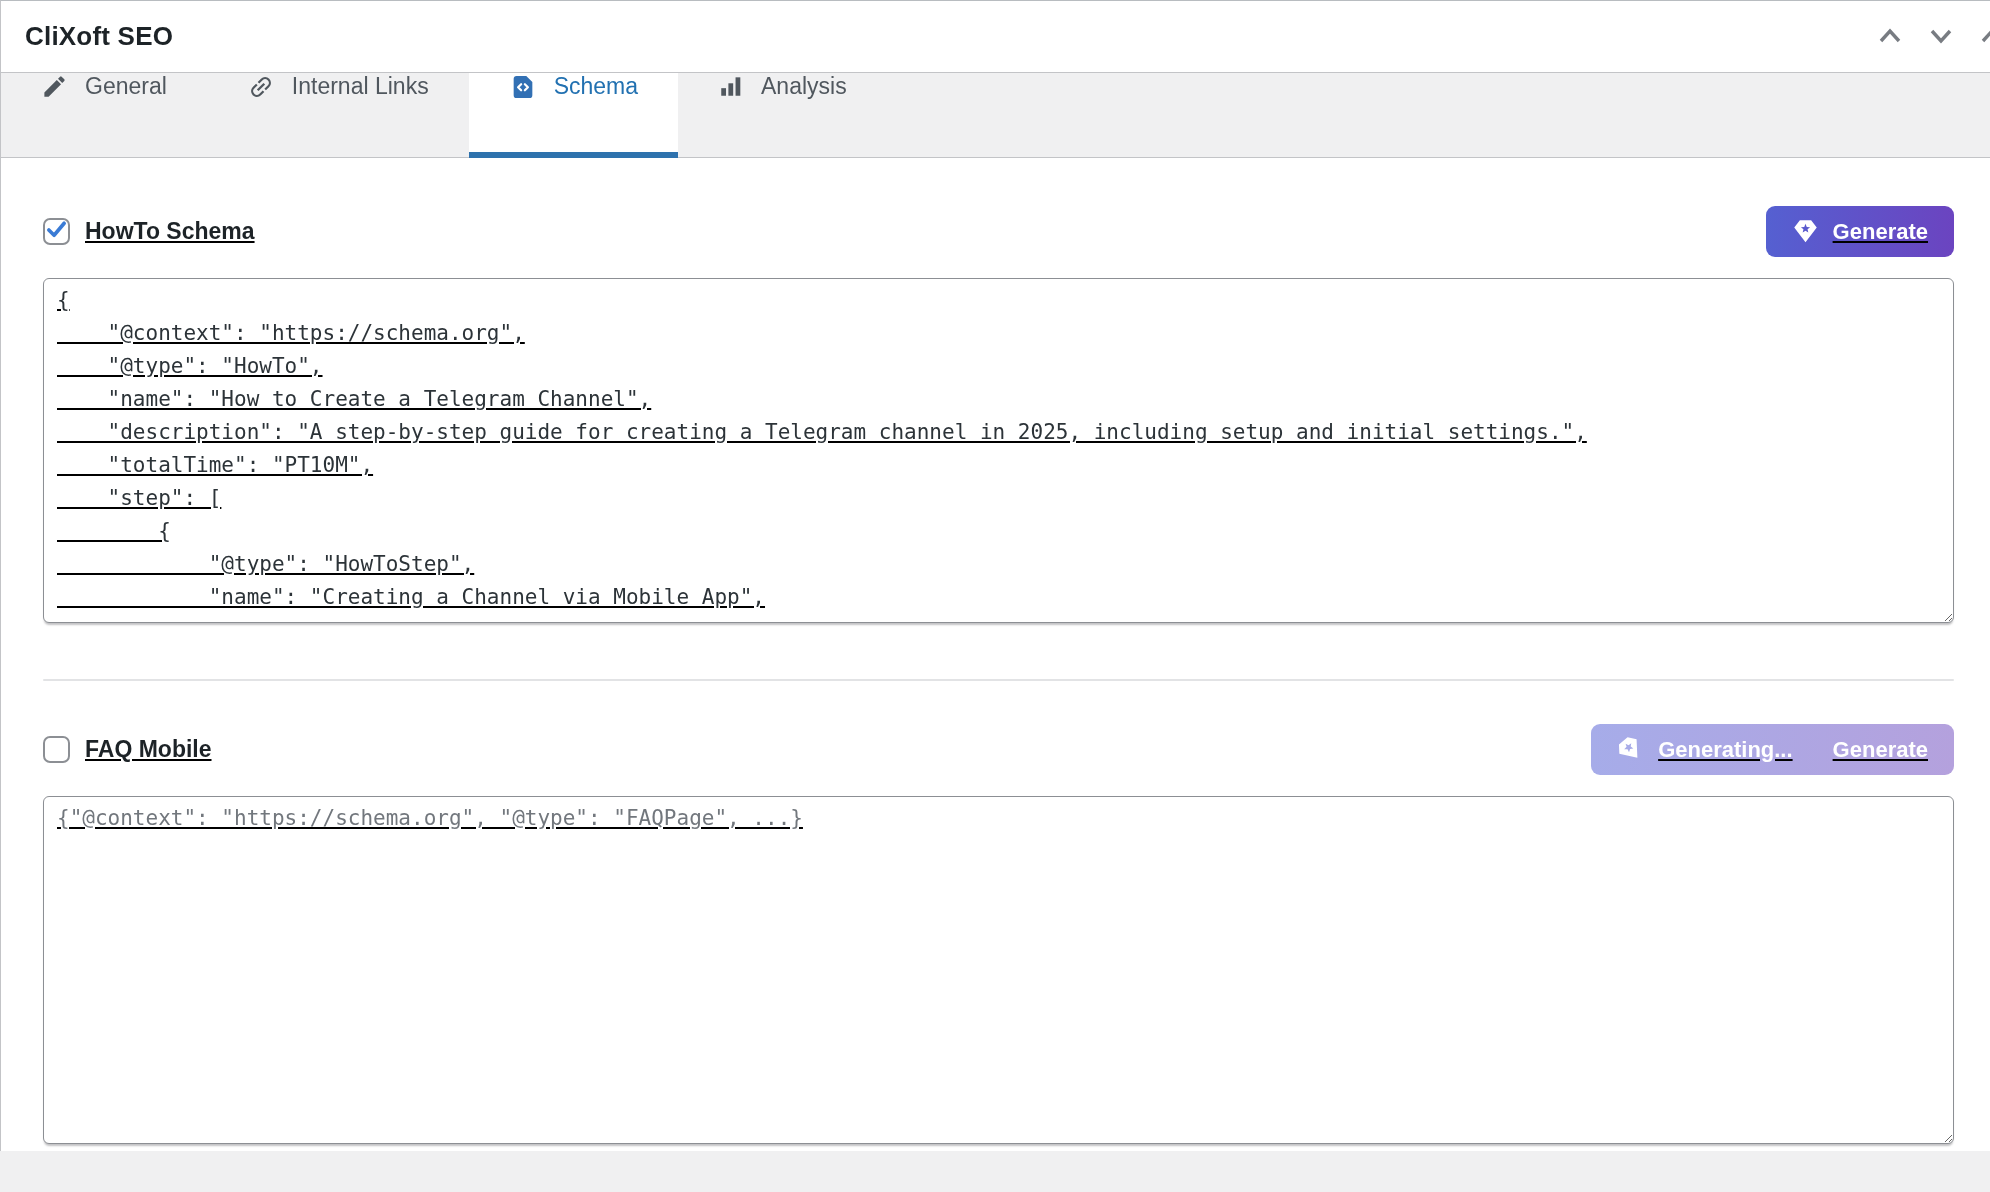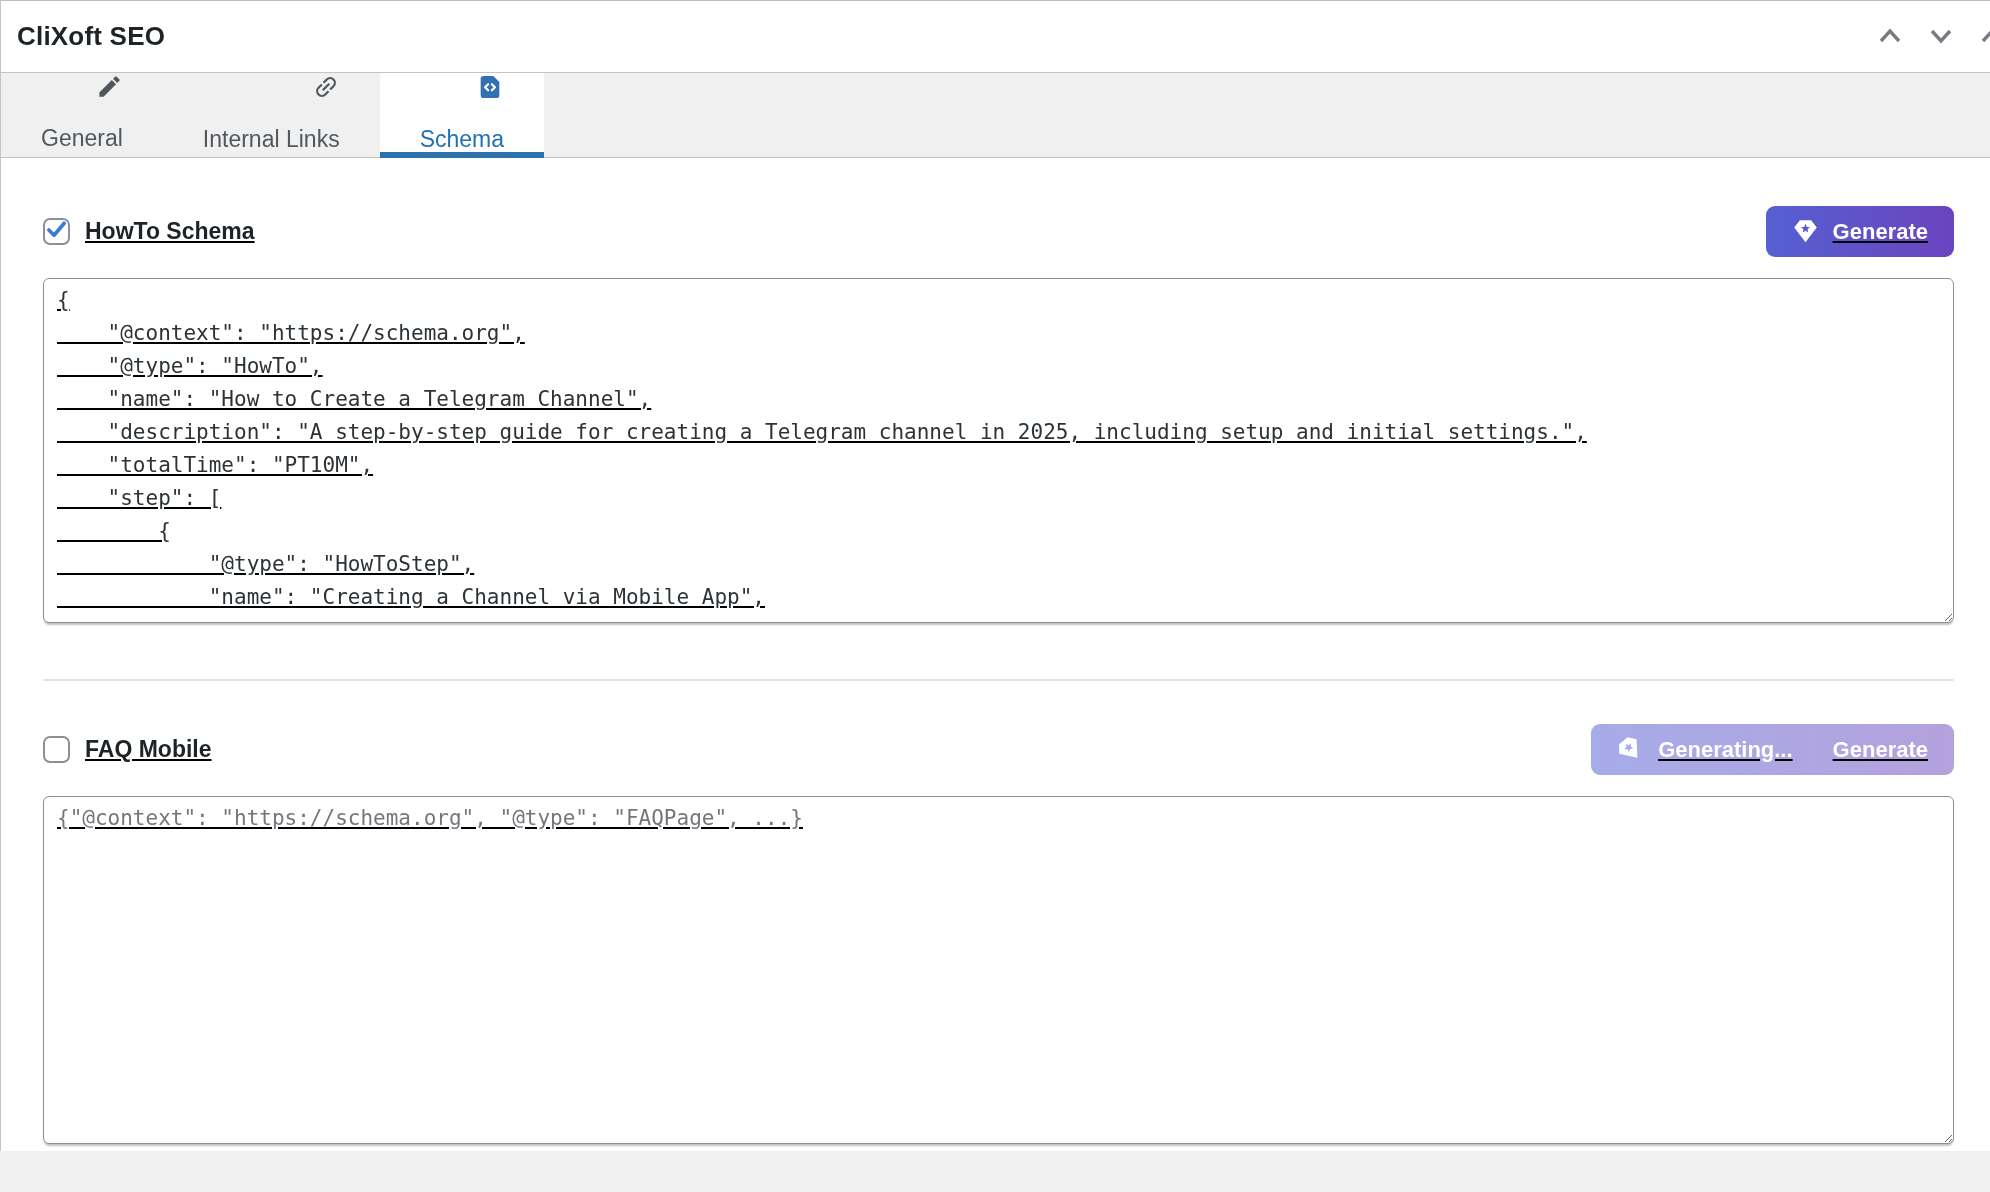--- a/index.html
+++ b/index.html
@@ -4,32 +4,32 @@
 <style>
   html,body{margin:0;padding:0;width:1990px;height:1192px;overflow:hidden;
     background:#f0f0f1;font-family:"Liberation Sans",sans-serif;}
   *{box-sizing:border-box;}
 
   .panel{background:#fff;height:1151px;border-top:1px solid #b8bcc0;
     border-left:1px solid #c3c4c7;position:relative;overflow:visible;}
 
   
   .mb-header{height:72px;border-bottom:1px solid #c3c4c7;display:flex;
-    align-items:center;padding:0 0 0 16px;position:relative;background:#fff;text-align:center;}
+    align-items:center;padding:0 0 0 24px;position:relative;background:#fff;text-align:center;}
   .mb-title{font-size:26px;font-weight:700;color:#1d2327;letter-spacing:.2px;}
   .mb-actions{position:absolute;right:-20px;top:0;height:72px;display:flex;
     align-items:center;gap:15px;}
   .mb-action{width:36px;height:36px;display:flex;align-items:center;
     justify-content:center;background:none;border:none;cursor:pointer;padding:0;}
 
   
   .tabbar{height:85px;background:#f0f0f1;border-bottom:1px solid #c3c4c7;
     display:flex;align-items:stretch;}
-  .tab{display:flex;align-items:flex-end;gap:25px;padding:0 40px;font-size:23px;
-    color:#50575e;cursor:pointer;position:relative;background:transparent;flex-direction:column;}
+  .tab{display:flex;align-items:flex-start;gap:17px;padding:0 40px;font-size:23px;
+    color:#50575e;cursor:pointer;position:relative;background:transparent;}
   .tab.active{background:#fff;color:var(--accent-blue,#2271b1);}
   .tab.active::after{content:"";position:absolute;left:0;right:0;bottom:-1px;
     height:6px;background:var(--tab-underline,#2e72ad);}
   .tab .ticon{display:flex;align-items:center;}
 
   
   .content{padding:48px 36px 0 42px;text-decoration:underline;}
 
   .section-head{display:flex;align-items:center;height:51px;}
   .checkbox{width:27px;height:27px;border:2px solid #8c8f94;border-radius:7px;
@@ -110,20 +110,30 @@
     <div class="tab active">
       <span class="ticon">
         <svg width="28" height="28" viewBox="0 0 24 24">
           <path fill="#3270b4" d="M6 2.5h8.8L20 7.7V19a2.5 2.5 0 0 1-2.5 2.5h-11A2.5 2.5 0 0 1 4 19V5A2.5 2.5 0 0 1 6.5 2.5z"></path>
           <polyline points="10.4,9.6 7.8,12.2 10.4,14.8" fill="none" stroke="#fff" stroke-width="1.9" stroke-linecap="round" stroke-linejoin="round"></polyline>
           <polyline points="13.6,9.6 16.2,12.2 13.6,14.8" fill="none" stroke="#fff" stroke-width="1.9" stroke-linecap="round" stroke-linejoin="round"></polyline>
         </svg>
       </span>
       <span>Schema</span>
     </div>
+    <div class="tab">
+      <span class="ticon">
+        <svg width="26" height="26" viewBox="0 0 24 24">
+          <rect x="3" y="14" width="4.4" height="7" fill="#50575e"></rect>
+          <rect x="9.6" y="9.5" width="4.4" height="11.5" fill="#50575e"></rect>
+          <rect x="16.2" y="4" width="4.4" height="17" fill="#50575e"></rect>
+        </svg>
+      </span>
+      <span>Analysis</span>
+    </div>
   </div>
 
   <div class="content">
 
     <div class="section-head">
       <div class="checkbox">
         <span>
           <svg width="23" height="23" viewBox="0 0 24 24">
               <polyline points="4,12.5 9.5,18 20,5.5" fill="none" stroke="#3a7bd5" stroke-width="3.8" stroke-linecap="round" stroke-linejoin="round"></polyline>
             </svg>

